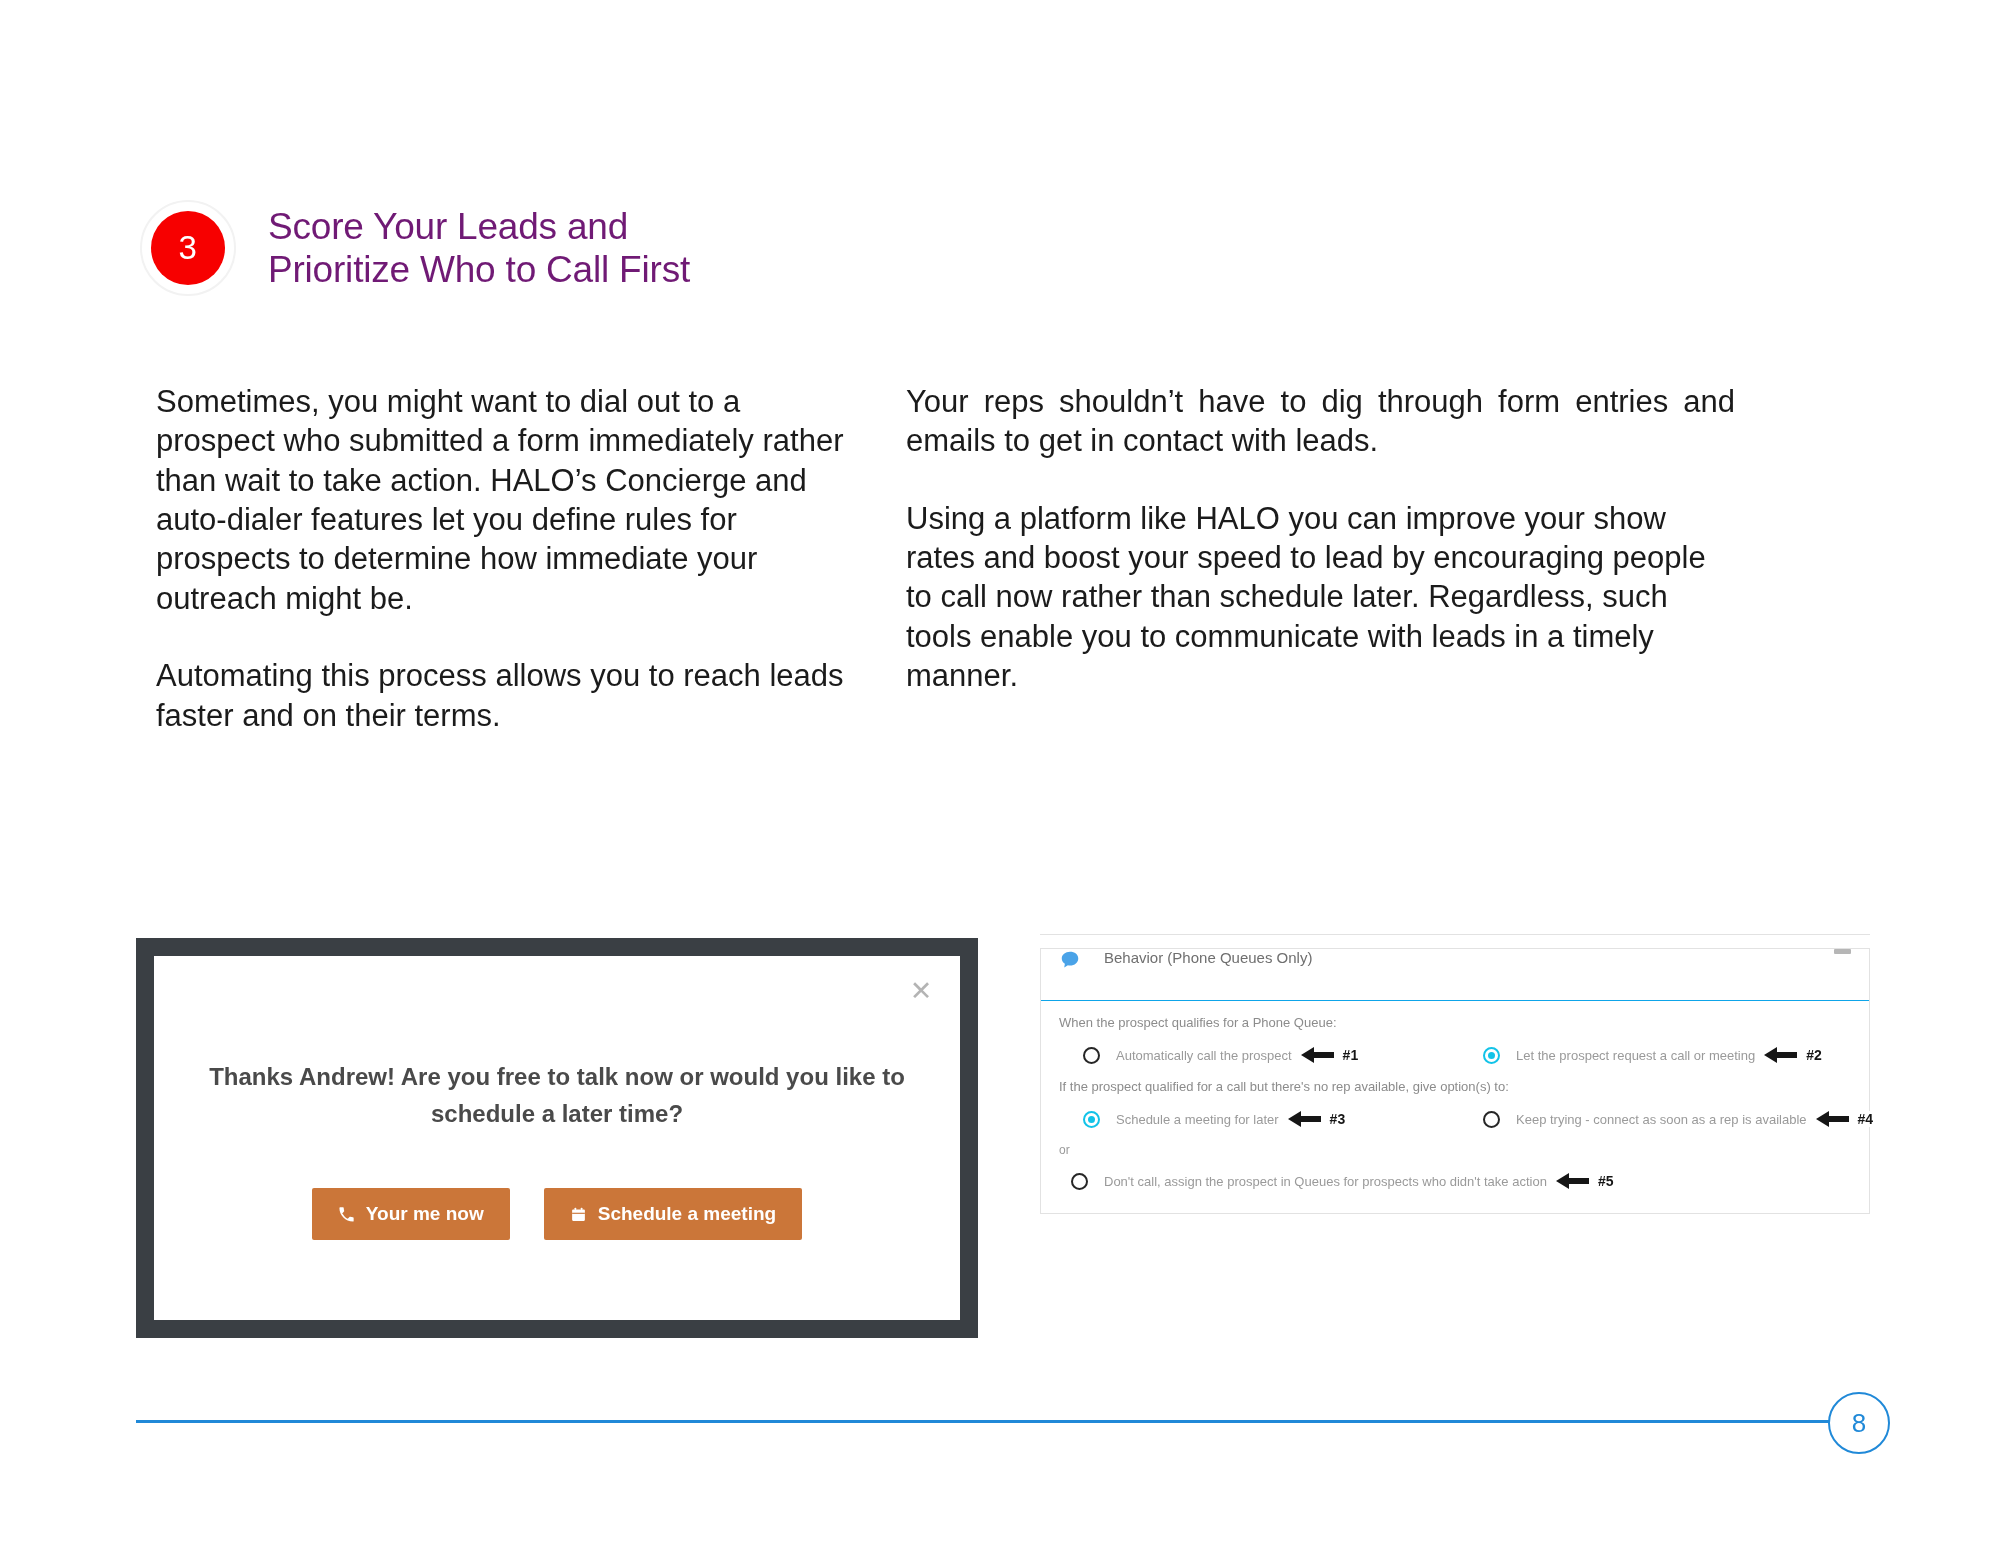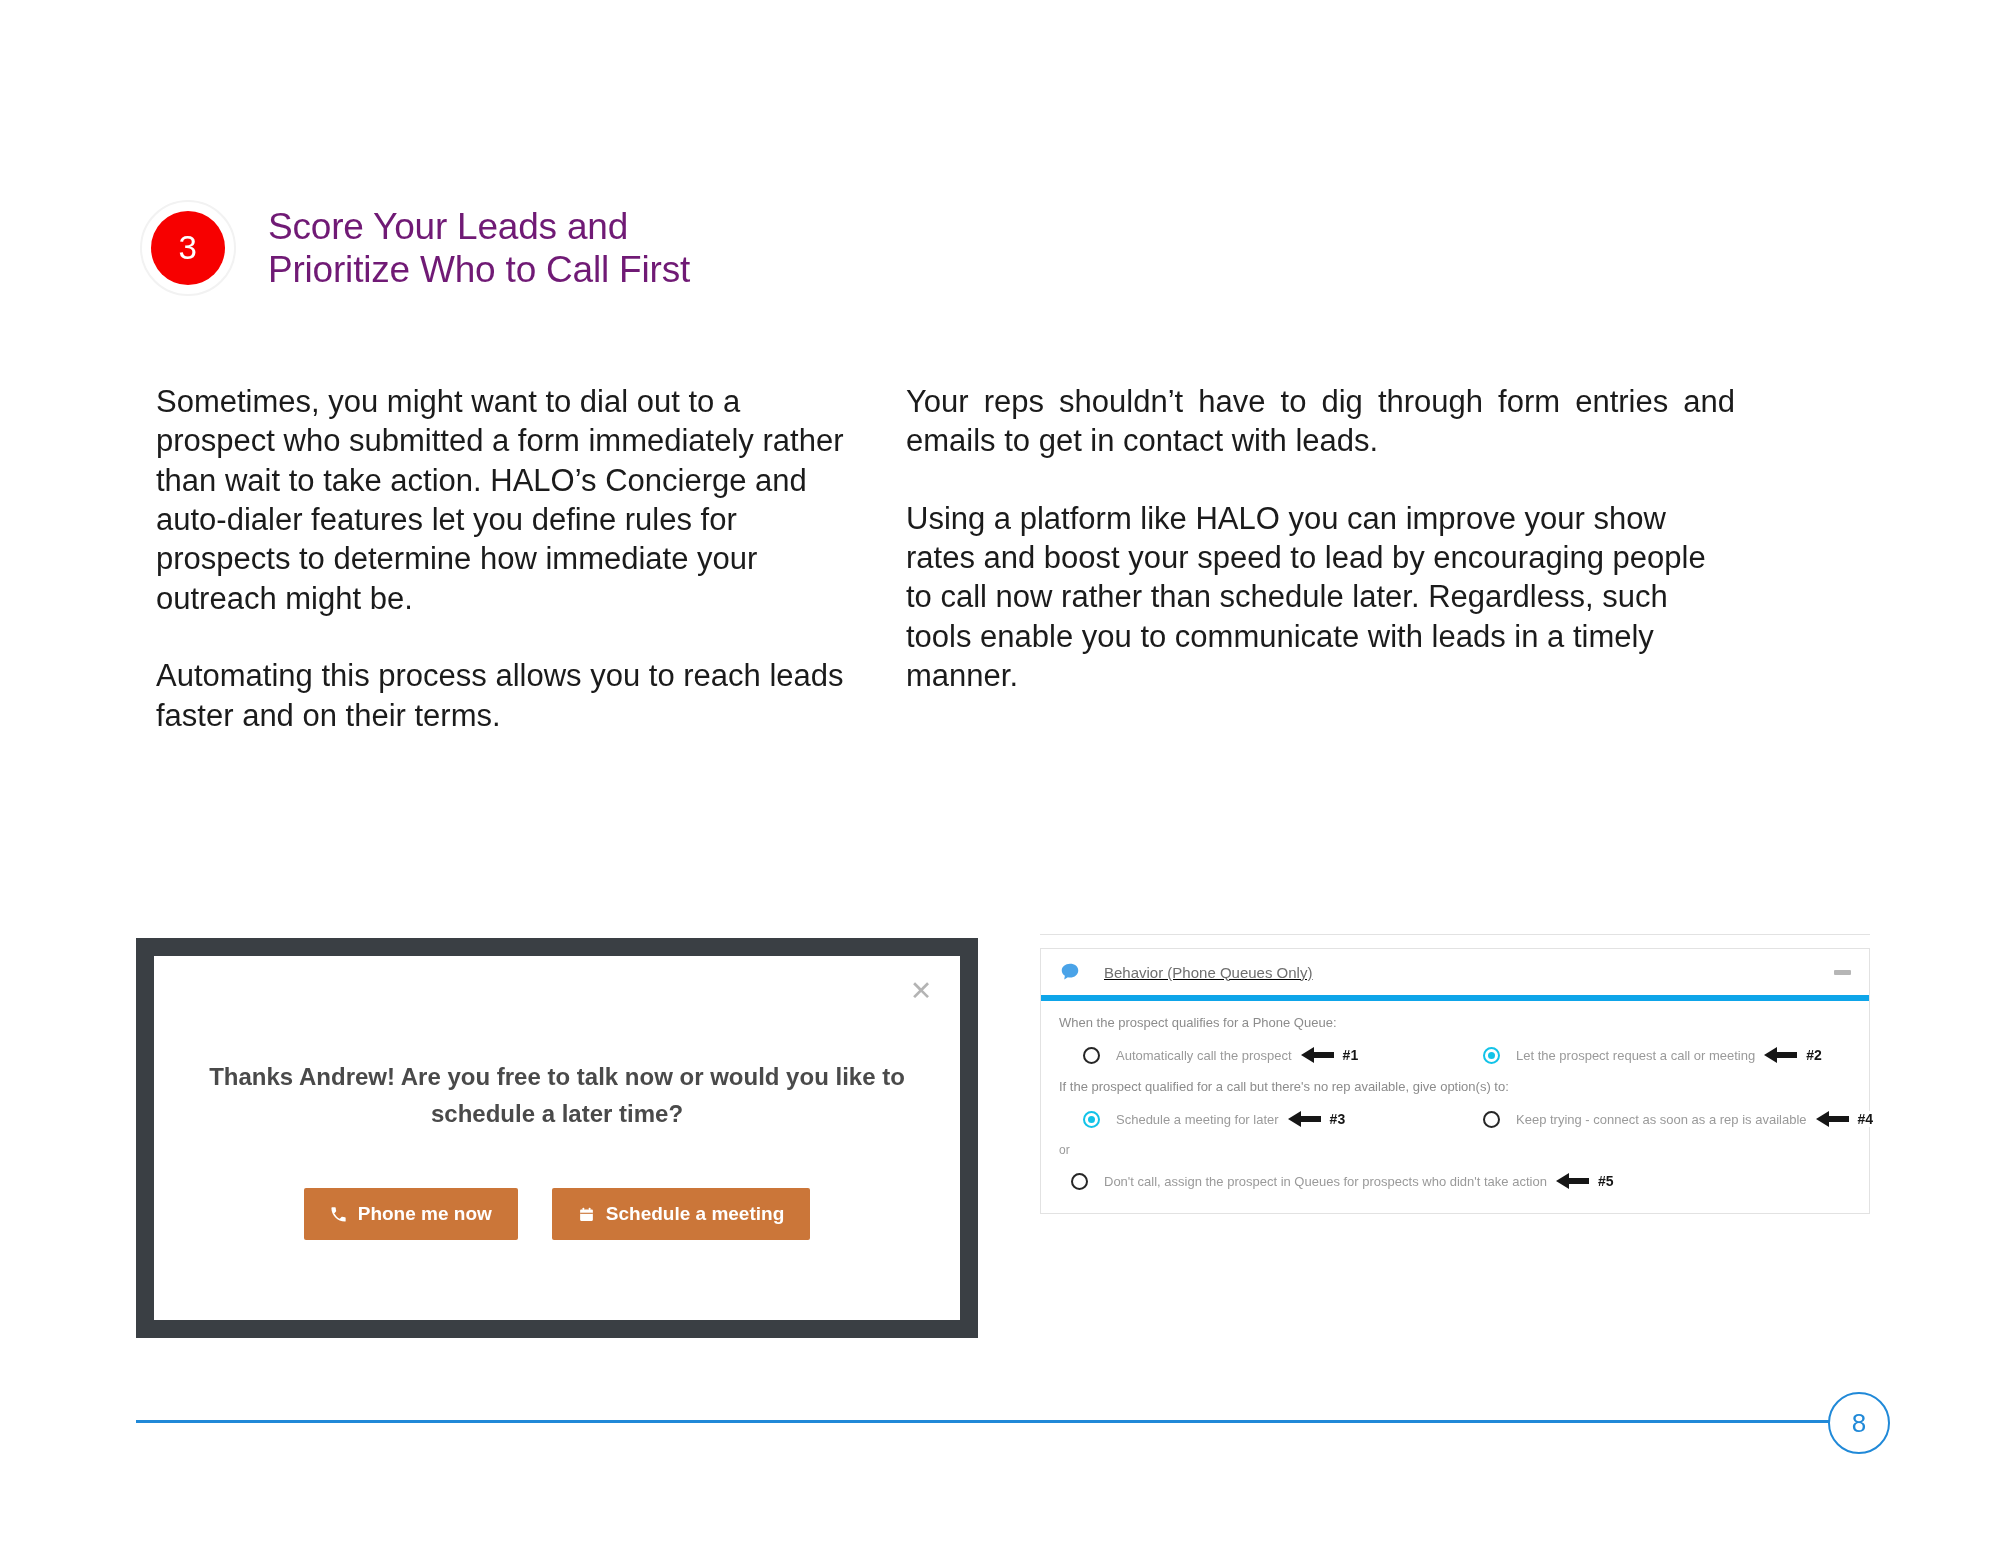--- a/index.html
+++ b/index.html
@@ -163,26 +163,25 @@
   .panel-topline {
     position: absolute;
     left: 1040px;
     top: 934px;
     width: 830px;
     height: 1px;
     background: #e2e2e2;
   }
   .panel-head {
     height: 52px;
-    border-bottom: 6px solid #0ea5e9;
-    display: flex;
-    align-items: center;
+    border-bottom: 1px solid #0ea5e9;
+    display: flex;
+    align-items: flex-start;
     padding: 0 18px;
     box-sizing: border-box;
-    text-decoration: underline;
   }
   .bubble-icon { width: 22px; height: 22px; flex: 0 0 auto; }
   .panel-title {
     margin-left: 23px;
     font-size: 15px;
     color: #6f6f6f;
     font-weight: 400;
   }
   .panel-minimize {
     margin-left: auto;
@@ -307,21 +306,21 @@
     <div class="shot-left-inner">
       <div class="modal-close">✕</div>
       <div class="modal-question">Thanks Andrew! Are you free to talk now or would you like to schedule a later time?</div>
       <div class="modal-buttons">
         <button class="btn-orange">
           <span>
             <svg width="17" height="17" viewBox="0 0 24 24" fill="#ffffff" aria-hidden="true">
               <path d="M6.6 10.8c1.6 3.1 4.1 5.6 7.2 7.2l2.4-2.4c.3-.3.7-.4 1.1-.3 1.2.4 2.5.6 3.8.6.6 0 1 .4 1 1V21c0 .6-.4 1-1 1C10.7 22 2 13.3 2 2.9c0-.6.4-1 1-1h4.1c.6 0 1 .4 1 1 0 1.3.2 2.6.6 3.8.1.4 0 .8-.3 1.1l-2.8 3z"></path>
             </svg>
           </span>
-          <span>Phone me now</span>
+          <span>Your me now</span>
         </button>
         <button class="btn-orange">
           <span>
             <svg width="17" height="17" viewBox="0 0 24 24" fill="#ffffff" aria-hidden="true">
               <rect x="3" y="5" width="18" height="16" rx="1.5"></rect>
               <rect x="3" y="9.5" width="18" height="1.6" fill="#cb7639"></rect>
               <rect x="6.5" y="2.5" width="2.2" height="4" rx="0.8"></rect>
               <rect x="15.3" y="2.5" width="2.2" height="4" rx="0.8"></rect>
             </svg>
           </span>

